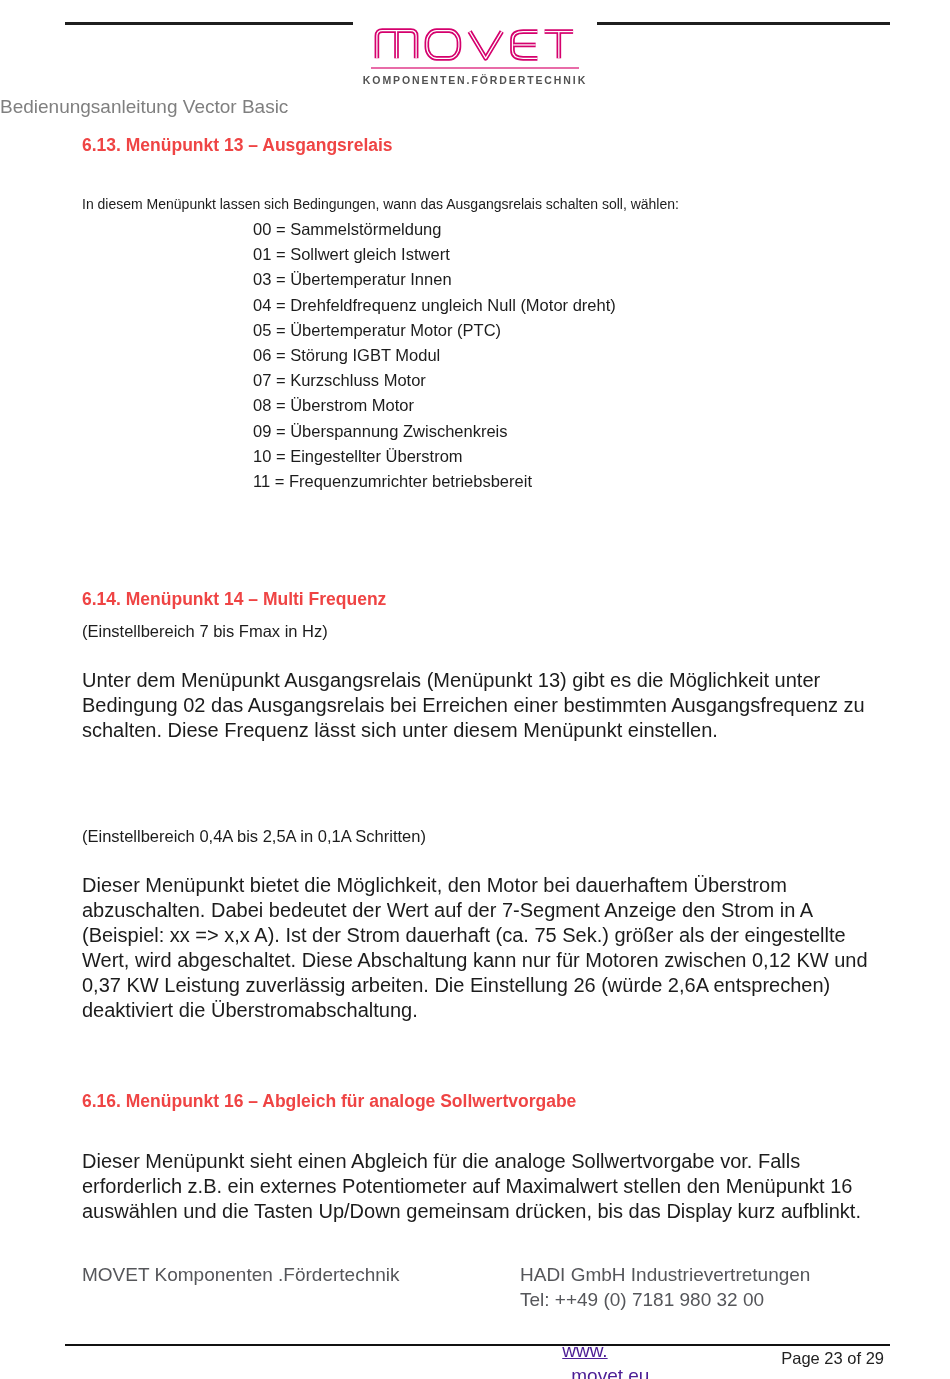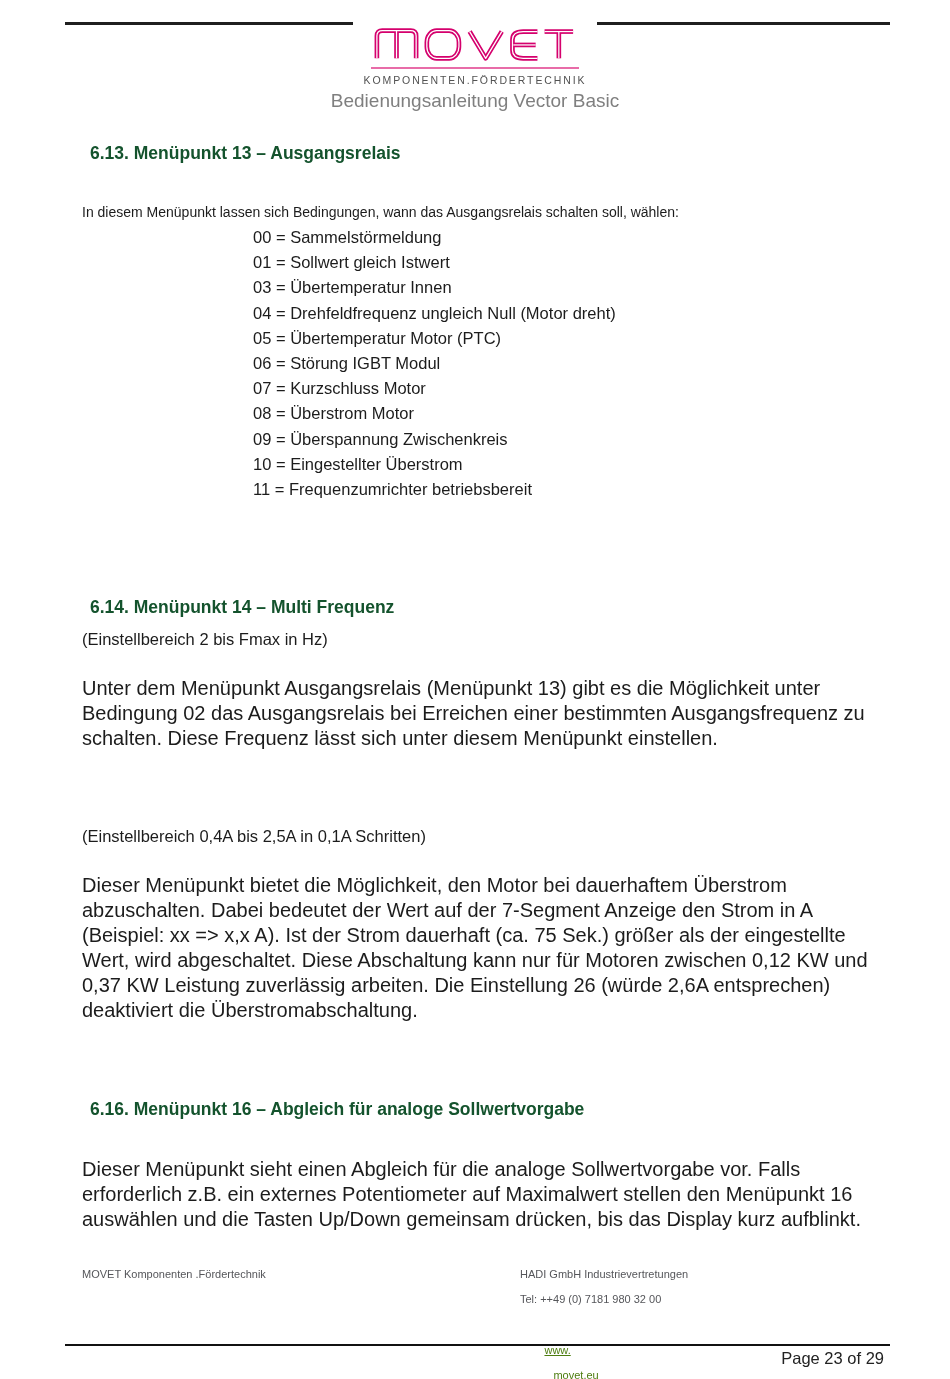--- a/index.html
+++ b/index.html
@@ -9,41 +9,41 @@
   }
   
   .rule-top{position:absolute;top:22px;height:3px;background:#1f1f1f;}
   .rule-top.left{left:65px;width:303px;}
   .rule-top.right{left:592px;width:298px;}
   
   .logo-block{position:absolute;top:6px;left:353px;width:244px;background:#ffffff;
     padding-top:22px;text-align:center;}
   .logo-block svg{display:block;margin:0 auto;width:210px;height:33px;}
   .logo-rule{width:208px;height:2px;background:#e86ca8;margin:6px auto 5px auto;}
-  .logo-subtitle{font-size:10.5px;font-weight:normal;letter-spacing:1.9px;color:#525252;white-space:nowrap;}
-  .doc-title{position:absolute;top:90px;left:0;right:0;text-align:center;
+  .logo-subtitle{font-size:10.5px;font-weight:bold;letter-spacing:1.9px;color:#525252;white-space:nowrap;}
+  .doc-title{position:absolute;top:96px;left:0;right:0;
     font-size:19px;color:#7f7f7f;}
   
   .sec{position:absolute;left:82px;width:800px;color:#1c1c1c;}
   .sec13{top:134px;} .sec14{top:588px;} .sec15{top:815px;} .sec16{top:1090px;}
-  .sec h2{margin:8px;font-size:17.5px;line-height:22px;font-weight:bold;color:#14532d;}
+  .sec h2{margin:0;font-size:17.5px;line-height:22px;font-weight:bold;color:#ef4444;}
   .intro{margin:36px 0 0 0;font-size:14px;line-height:25px;}
   .options{margin:0 0 0 123px;font-size:16.5px;line-height:25.2px;}
   .option{white-space:pre-wrap;margin-left:48px;}
   .subtitle{margin:10px 0 0 0;font-size:16.5px;line-height:22px;}
   .body-par{margin:26px 0 0 0;font-size:20px;line-height:25px;}
   .sec16 .body-par{margin-top:37px;}
   
   .footer{position:absolute;top:1262px;left:82px;right:66px;height:80px;
-    font-size:11px;color:#55565a;}
+    font-size:19px;color:#55565a;}
   .fcol{position:absolute;top:0;}
   .fcol.left{left:0;} .fcol.right{left:438px;}
   .frow{line-height:25px;white-space:pre-wrap;}
   .frow.gap{margin-top:1px;}
-  .flink{color:#4d7c0f;text-decoration:underline;cursor:pointer;}
+  .flink{color:#4c1d95;text-decoration:underline;cursor:pointer;}
   .flink + .flink{margin-left:9px;}
   .footer-rule{position:absolute;top:1344px;left:65px;width:825px;height:2px;background:#111;}
   .page-num{position:absolute;top:1349px;right:66px;font-size:16.5px;color:#222;}
 </style>
 </head>
 <body>
 
 <div class="page">
 
   <div class="rule-top left"></div>
@@ -85,21 +85,21 @@
       <div class="option">07 = Kurzschluss Motor</div>
       <div class="option">08 = Überstrom Motor</div>
       <div class="option">09 = Überspannung Zwischenkreis</div>
       <div class="option">10 = Eingestellter Überstrom</div>
       <div class="option">11 = Frequenzumrichter betriebsbereit</div>
     </div>
   </section>
 
   <section class="sec sec14">
     <h2>6.14. Menüpunkt 14 – Multi Frequenz</h2>
-    <p class="subtitle">(Einstellbereich 2 bis Fmax in Hz)</p>
+    <p class="subtitle">(Einstellbereich 7 bis Fmax in Hz)</p>
     <p class="body-par">Unter dem Menüpunkt Ausgangsrelais (Menüpunkt 13) gibt es die Möglichkeit unter Bedingung 02 das Ausgangsrelais bei Erreichen einer bestimmten Ausgangsfrequenz zu schalten. Diese Frequenz lässt sich unter diesem Menüpunkt einstellen.</p>
   </section>
 
   <section class="sec sec15">
     <p class="subtitle">(Einstellbereich 0,4A bis 2,5A in 0,1A Schritten)</p>
     <p class="body-par">Dieser Menüpunkt bietet die Möglichkeit, den Motor bei dauerhaftem Überstrom abzuschalten. Dabei bedeutet der Wert auf der 7-Segment Anzeige den Strom in A (Beispiel: xx =&gt; x,x A). Ist der Strom dauerhaft (ca. 75 Sek.) größer als der eingestellte Wert, wird abgeschaltet. Diese Abschaltung kann nur für Motoren zwischen 0,12 KW und 0,37 KW Leistung zuverlässig arbeiten. Die Einstellung 26 (würde 2,6A entsprechen) deaktiviert die Überstromabschaltung.</p>
   </section>
 
   <section class="sec sec16">
     <h2>6.16. Menüpunkt 16 – Abgleich für analoge Sollwertvorgabe</h2>

